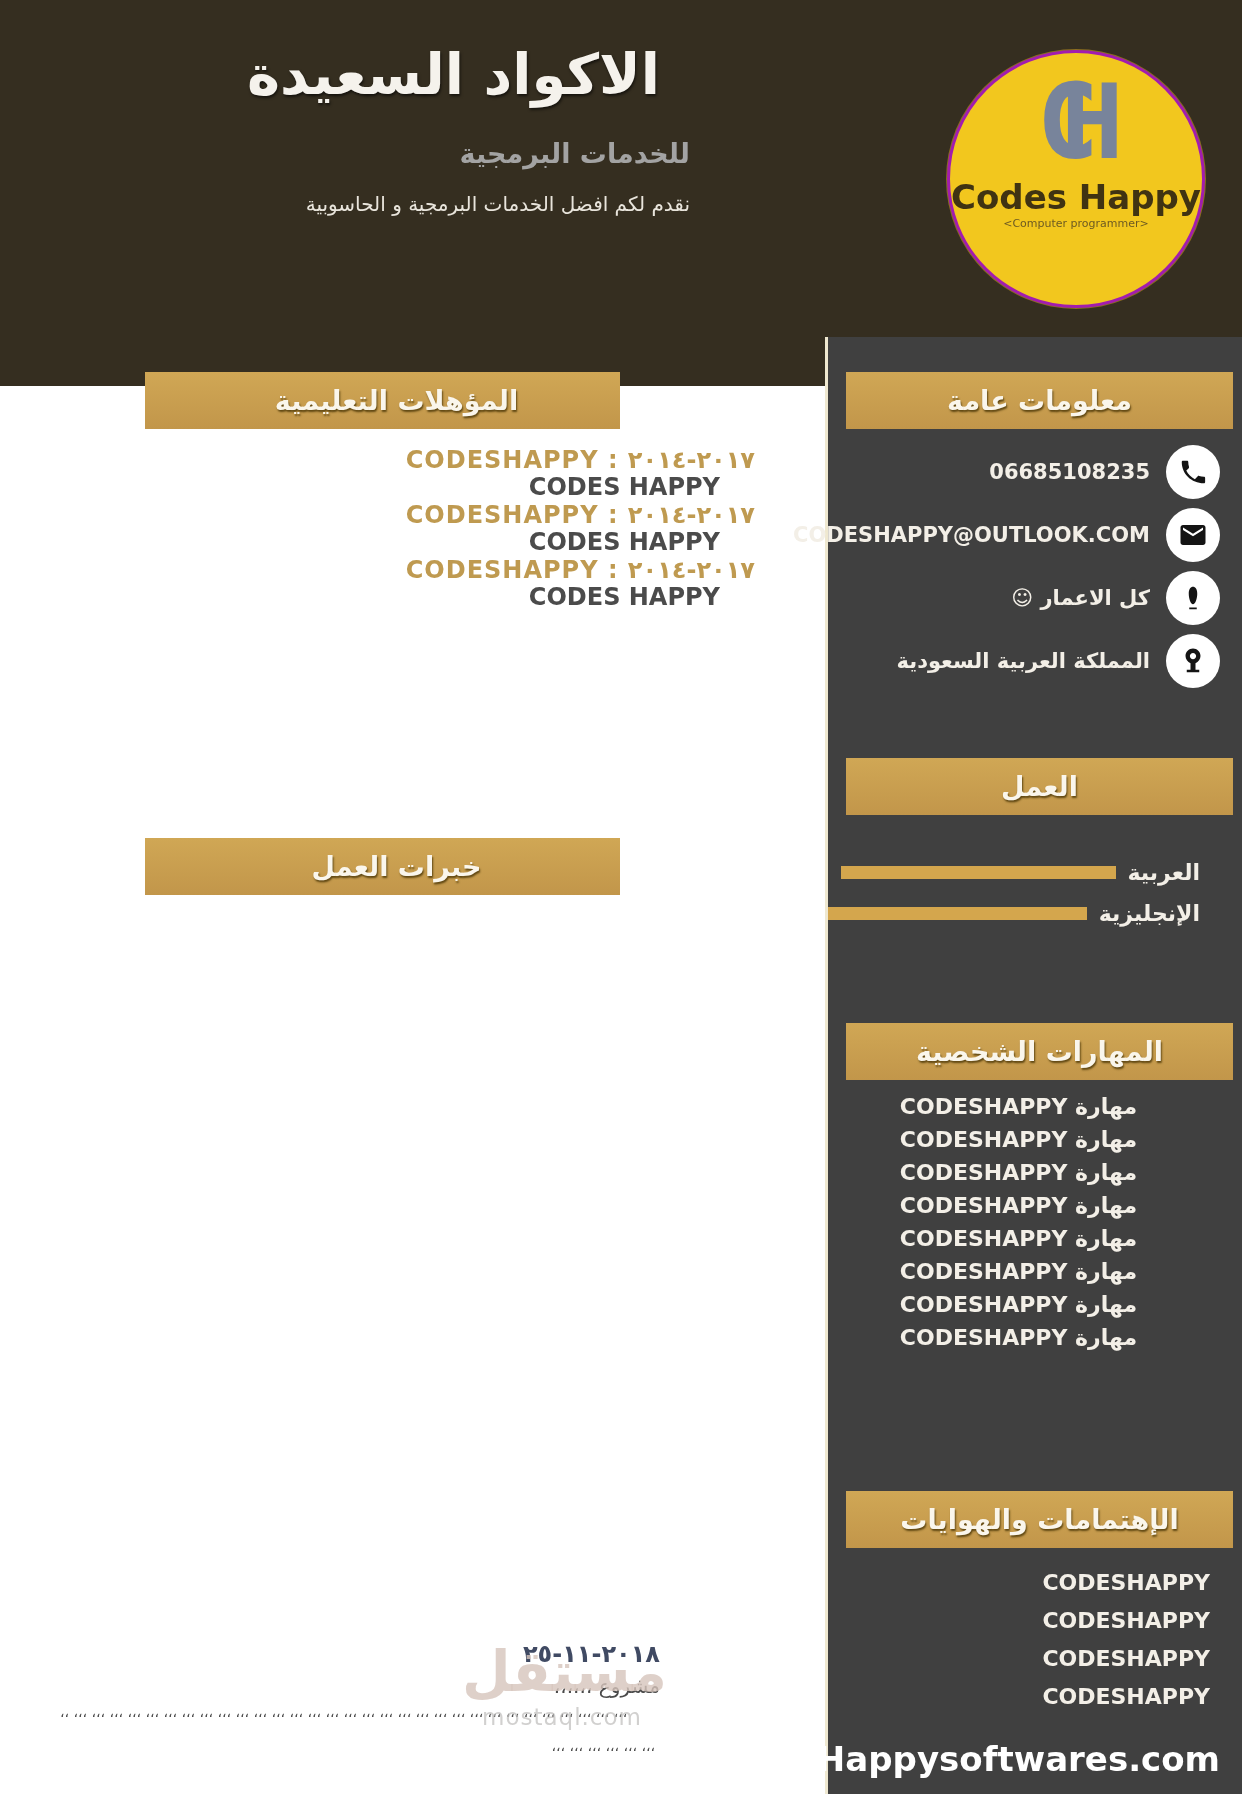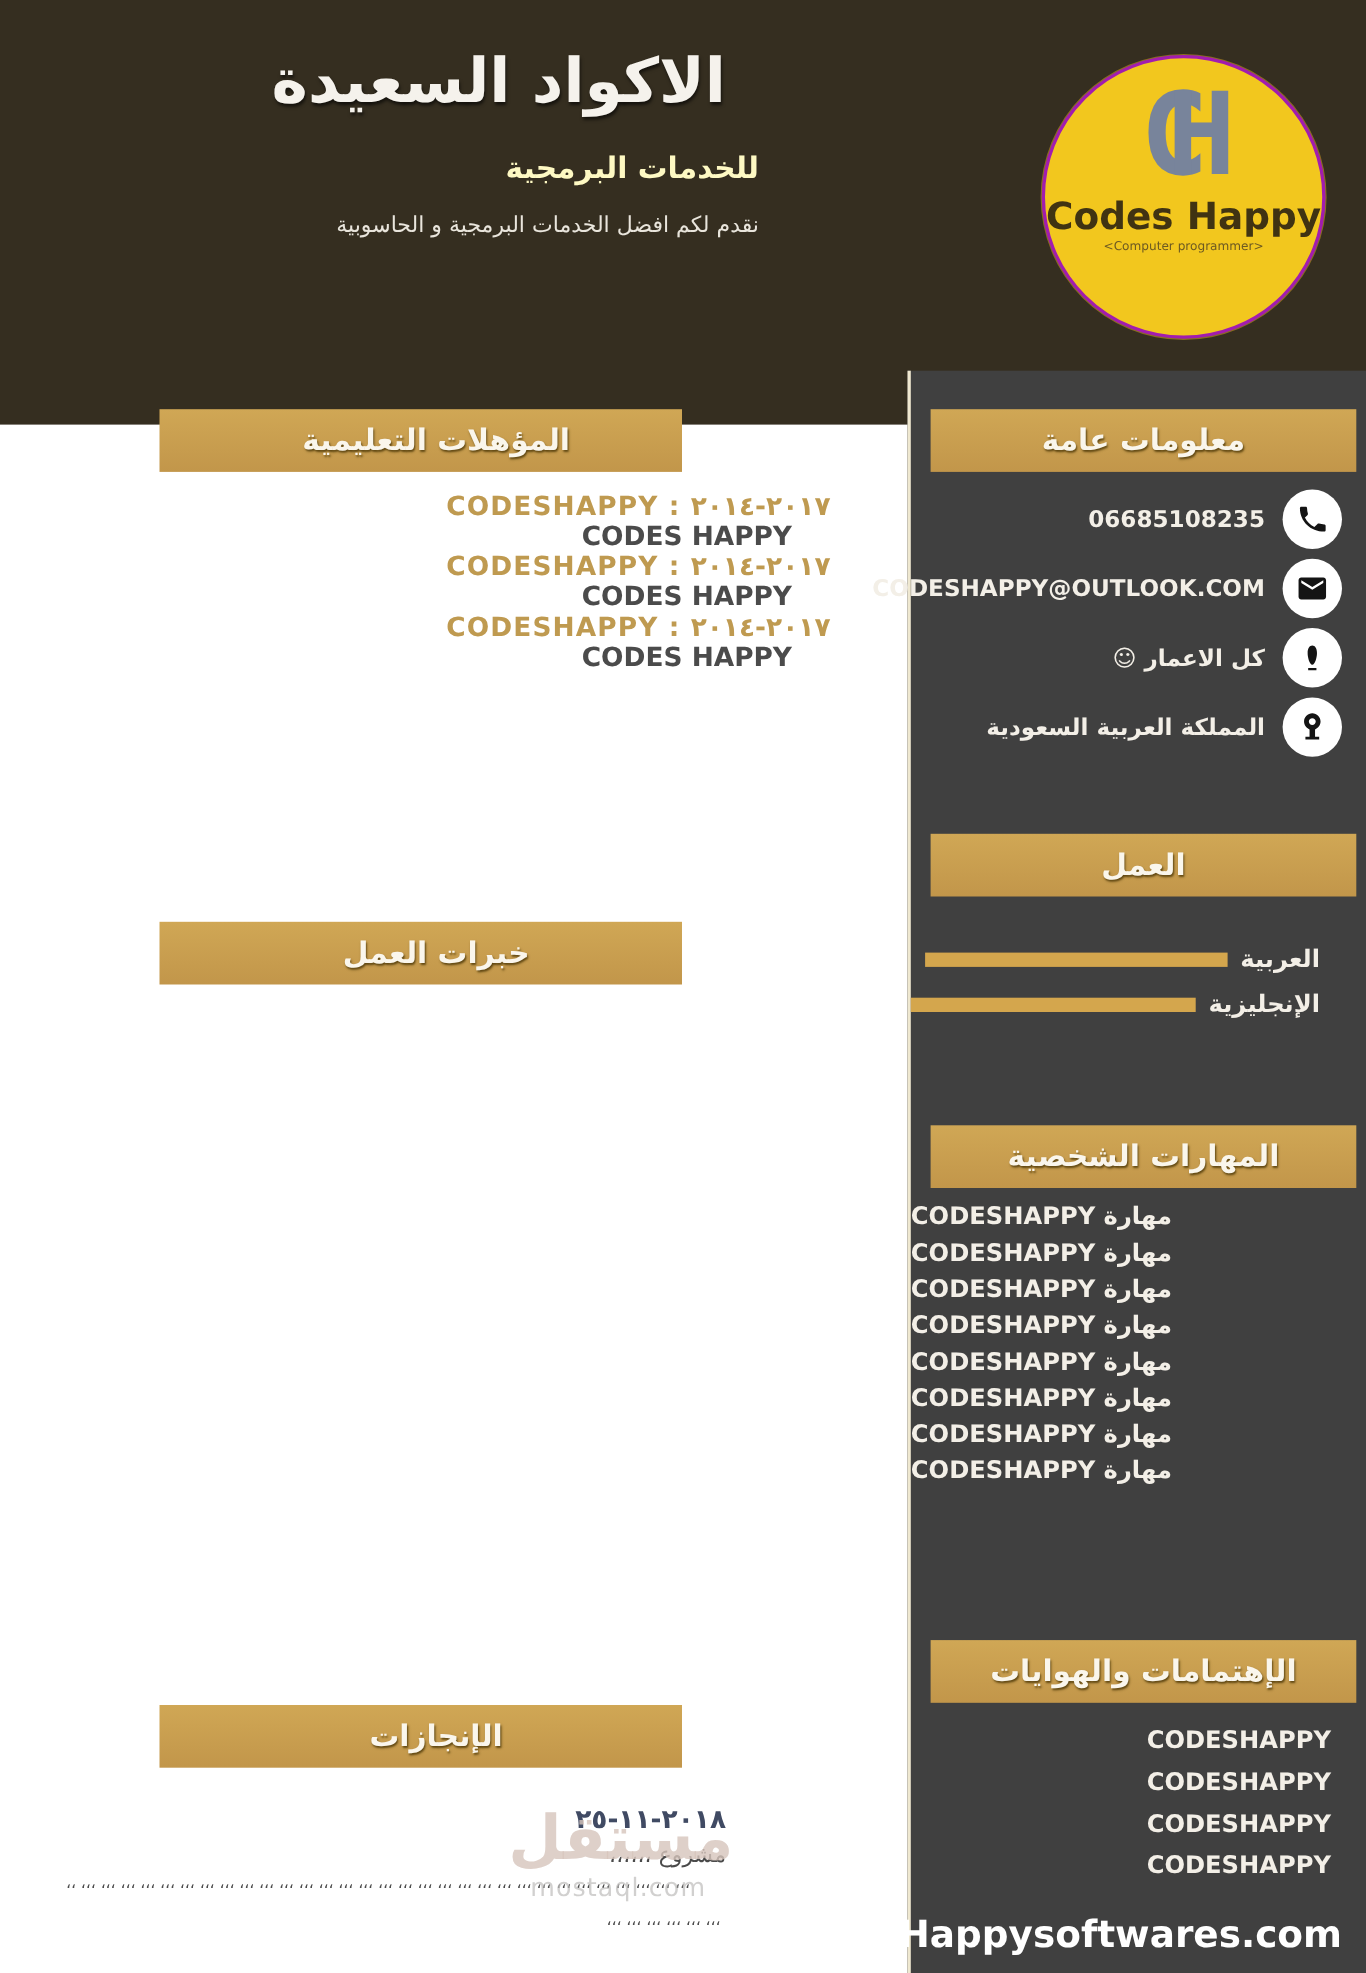--- a/index.html
+++ b/index.html
@@ -3,21 +3,21 @@
 <meta charset="utf-8">
 <style>
   html,body{margin:0;padding:0;background:#ffffff;}
   .page{position:relative;width:1242px;height:1794px;overflow:hidden;background:#ffffff;
         font-family:"DejaVu Sans",sans-serif;}
 
   
   .banner{position:absolute;left:0;top:0;width:1242px;height:386px;background:#352e20;}
   .banner-title{position:absolute;top:42px;right:582px;color:#f5f2ec;font-size:56px;
                 font-weight:bold;white-space:nowrap;text-shadow:1px 2px 3px rgba(0,0,0,.6);}
-  .banner-subtitle{position:absolute;top:138px;right:552px;color:#fef9c3;font-size:27px;
+  .banner-subtitle{position:absolute;top:138px;right:552px;color:#a3a3a3;font-size:27px;
                    font-weight:bold;white-space:nowrap;}
   .banner-tagline{position:absolute;top:192px;right:552px;color:#e9e5dc;font-size:20px;
                   white-space:nowrap;}
 
   
   .logo{position:absolute;left:947px;top:50px;width:252px;height:252px;border-radius:50%;
         background:#f2c71e;border:3px solid #a21caf;display:flex;flex-direction:column;
         align-items:center;justify-content:flex-start;box-shadow:0 0 0 1px #8a6d20;}
   .logo-mono{margin-top:14px;font-family:"DejaVu Sans Mono",monospace;font-weight:bold;
              font-size:104px;line-height:110px;color:#78849b;letter-spacing:-38px;
@@ -63,21 +63,21 @@
   .contact-text.ltr{direction:ltr;}
   .icon-circle{width:54px;height:54px;min-width:54px;border-radius:50%;background:#ffffff;
                display:flex;align-items:center;justify-content:center;}
   .icon-circle svg{width:30px;height:30px;fill:#141414;}
 
   .lang-row{position:absolute;left:0;right:0;height:41px;display:flex;align-items:center;
             justify-content:flex-end;padding-right:42px;}
   .lang-bar{width:275px;height:13px;background:#d4a64d;margin-right:12px;}
   .lang-label{color:#f3efe7;font-size:22px;font-weight:bold;white-space:nowrap;direction:rtl;}
 
-  .skills-list{position:absolute;top:753px;left:0;right:4px;padding-right:29px;text-align:left;}
+  .skills-list{position:absolute;top:753px;left:0;right:4px;padding-right:29px;text-align:center;}
   .skill-item{color:#f3efe7;font-size:22px;font-weight:bold;line-height:33px;direction:rtl;
               white-space:nowrap;}
 
   .interests-list{position:absolute;top:1227px;left:0;right:0;padding-right:32px;text-align:right;}
   .interest-item{color:#f3efe7;font-size:22px;font-weight:bold;line-height:38px;white-space:nowrap;}
 
   .website{position:absolute;top:1402px;right:22px;color:#ffffff;font-size:34px;
            font-weight:bold;white-space:nowrap;}
 </style>
 </head>
@@ -108,21 +108,20 @@
       <div class="edu-school">CODES HAPPY</div>
     </div>
     <div>
       <div class="edu-period">CODESHAPPY : ٢٠١٧-٢٠١٤</div>
       <div class="edu-school">CODES HAPPY</div>
     </div>
   </div>
 
   <div class="gold-bar left-bar" style="top:838px;">خبرات العمل</div>
 
-  <div class="gold-bar left-bar" style="top:1550px;">الإنجازات</div>
 
   <div class="ach-date">٢٠١٨-١١-٢٥</div>
   <div class="ach-project">مشروع ،،،،،،</div>
   <div class="dots-long">،، ،،، ،،، ،،، ،،، ،،، ،،، ،،، ،،، ،،، ،،، ،،، ،،، ،،، ،،، ،،، ،،، ،،، ،،، ،،، ،،، ،،، ،،، ،،، ،،، ،،، ،،، ،،، ،،، ،،، ،،، ،،،</div>
   <div class="dots-short">،،، ،،، ،،، ،،، ،،، ،،،</div>
 
   <div class="watermark">
     <div class="wm1">مستقل</div>
     <div class="wm2">mostaql.com</div>
   </div>

